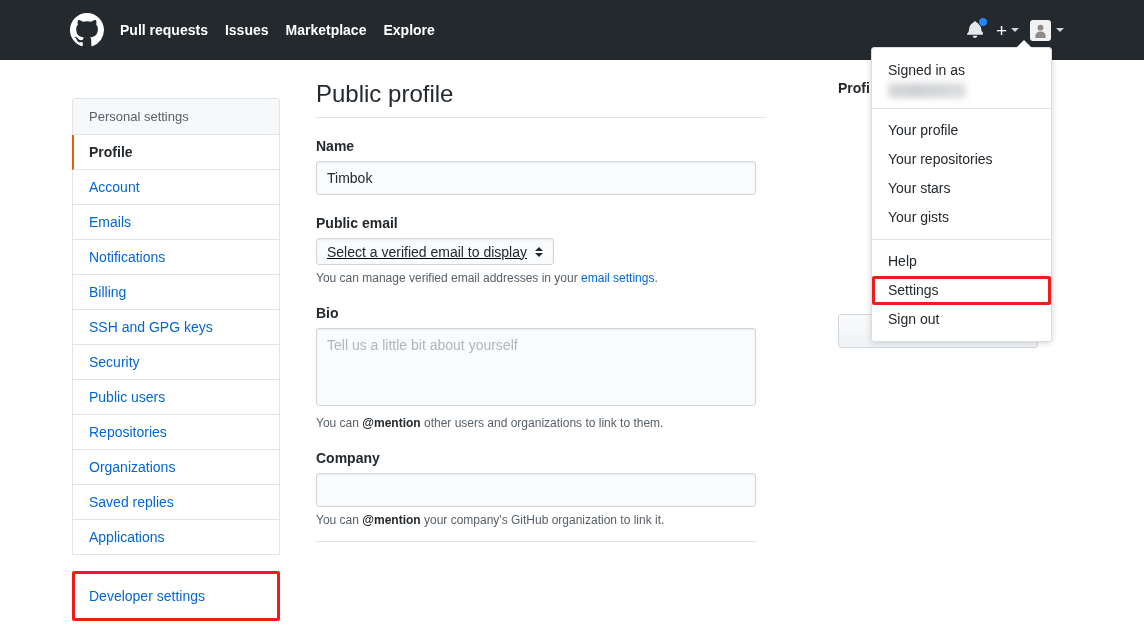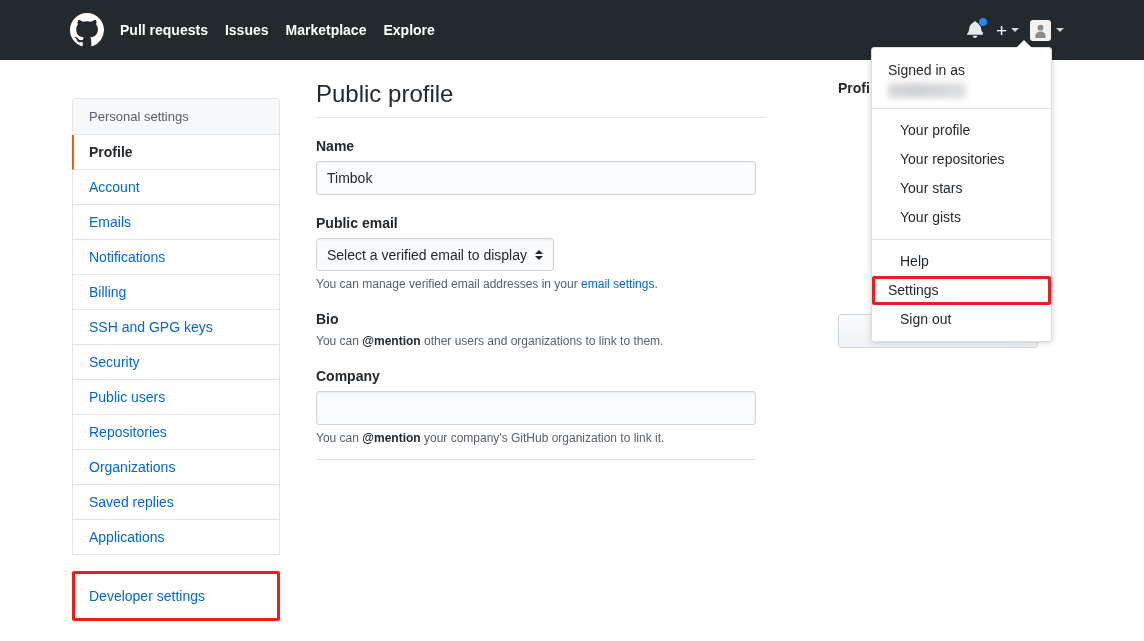--- a/index.html
+++ b/index.html
@@ -89,21 +89,20 @@
     background: linear-gradient(90deg,#d7d8da 0%,#cfd1d4 35%,#d4d6d8 60%,#dcdee0 100%);
     filter: blur(3px);
     border-radius: 2px;
   }
   .dd-divider { border-top: 1px solid #e1e4e8; }
   .dd-group { padding: 7px 0; }
   .dd-item {
     display: block; padding: 5px 16px;
     font-size: 14px; color: #24292e; text-decoration: none;
     line-height: 19px;
-    margin-left: 12px;
   }
   .dd-item.highlight {
     border: 3px solid #ef1c1c;
     padding: 2px 13px;
     margin: 0;
     border-radius: 2px;
   }
 
   
   .page { position: absolute; top: 60px; left: 0; width: 1144px; height: 581px; background: #fff; }
@@ -147,22 +146,23 @@
     width: 440px; height: 34px;
     border: 1px solid #d1d5da; border-radius: 3px;
     background: #fafbfc; padding: 0 10px;
     font-family: "Liberation Sans", sans-serif;
     font-size: 14px; color: #24292e;
     box-shadow: inset 0 1px 2px rgba(27,31,35,0.075);
   }
   .select-wrap {
     display: inline-flex; align-items: center;
     border: 1px solid #d1d5da; border-radius: 3px;
-    background: #fafbfc; height: 33px; padding: 0 10px;
+    background: #fafbfc; height: 27px; padding: 0 10px;
     box-shadow: inset 0 1px 2px rgba(27,31,35,0.075);
+    text-decoration: underline;
   }
   .select-text { font-size: 14px; color: #24292e; }
   .select-chevrons {
     margin-left: 8px; display: flex; flex-direction: column;
     align-items: center; justify-content: center; gap: 2px;
   }
   .chev-up { width:0;height:0;border-left:4px solid transparent;border-right:4px solid transparent;border-bottom:4px solid #24292e; }
   .chev-dn { width:0;height:0;border-left:4px solid transparent;border-right:4px solid transparent;border-top:4px solid #24292e; }
   .help-note { font-size: 12px; color: #586069; margin-top: 6px; }
   .help-note a { color: #0366d6; text-decoration: none; }
@@ -304,20 +304,21 @@
             <span class="chev-dn"></span>
         </span>
       </div>
       <div class="help-note">
         <span>You can manage verified email addresses in your </span><a href="#">email settings</a><span>.</span>
       </div>
     </div>
 
     <div class="field">
       <label class="field-label">Bio</label>
+      <textarea class="bio-area" placeholder="Tell us a little bit about yourself" style=""></textarea>
       <div class="help-note">
         <span>You can </span><b>@mention</b><span> other users and organizations to link to them.</span>
       </div>
     </div>
 
 
     <div class="field">
       <label class="field-label">Company</label>
       <input class="text-input" type="text" value="" style="">
       <div class="help-note">

